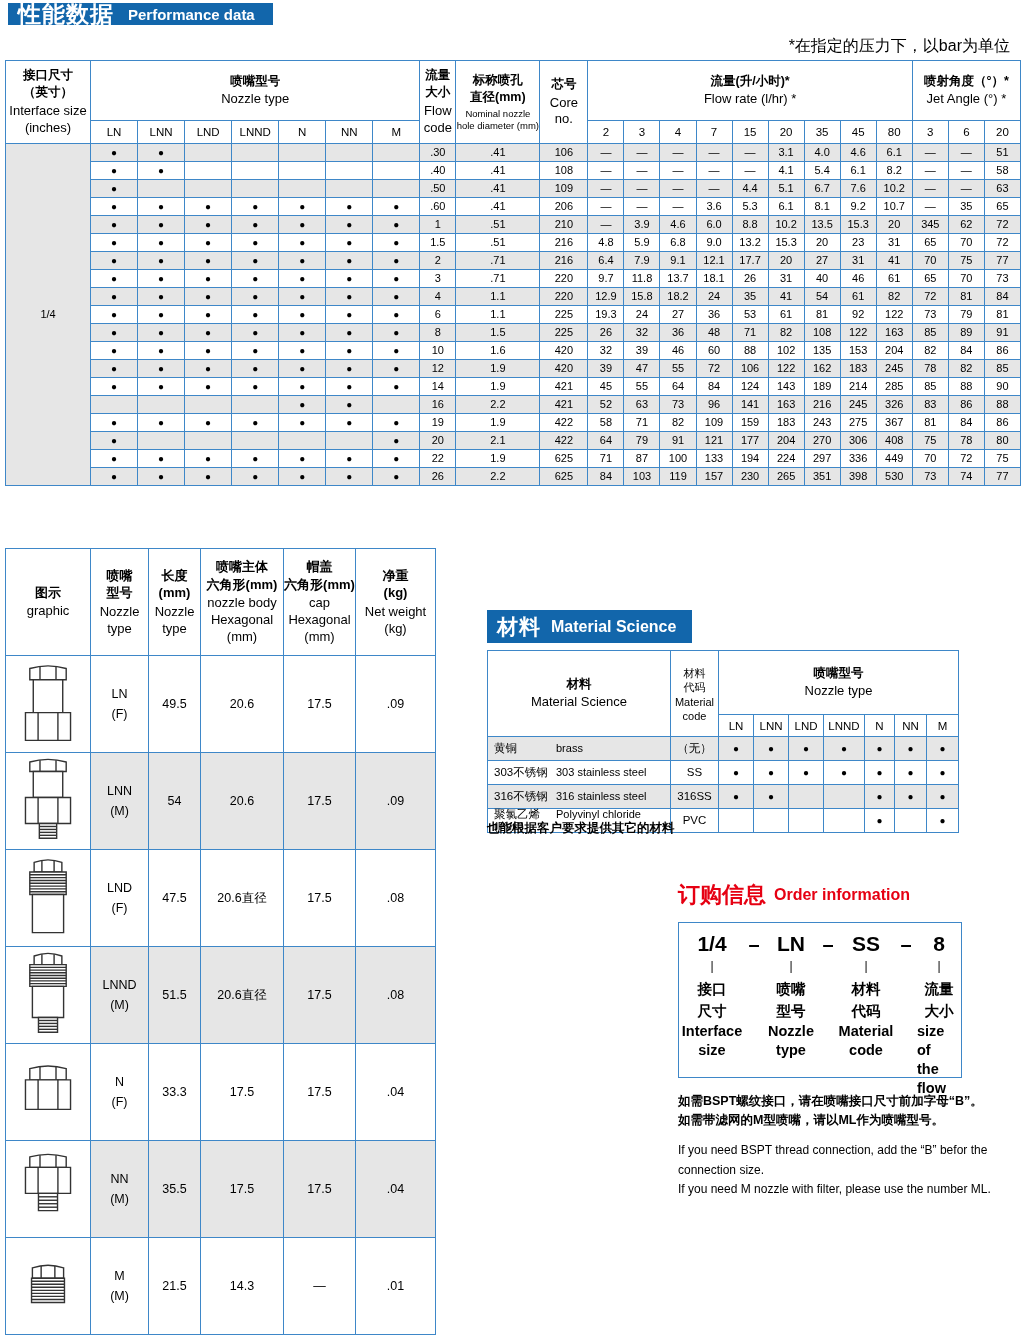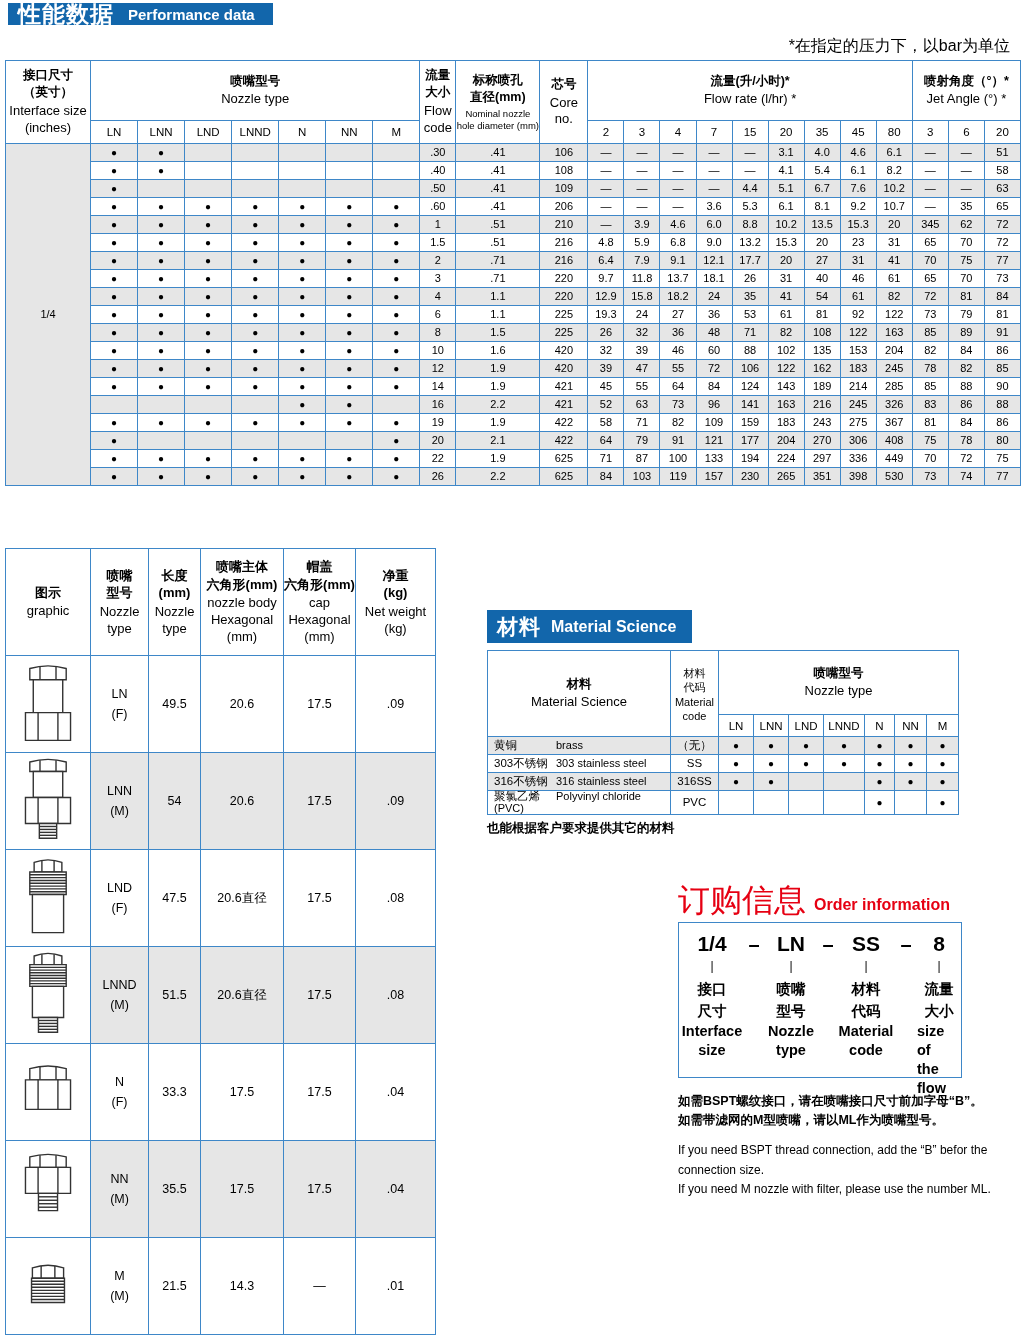--- a/index.html
+++ b/index.html
@@ -43,31 +43,31 @@
   #dims-table tbody td{font-size:12.5px;}
   #dims-table .hzh{font-size:13px;}
   #dims-table td.gfx{background:#fff;}
   .ntype div{line-height:1.6;}
 
   
   #mat-table{position:absolute;left:487px;top:650px;width:471px;}
   #mat-table .h1{height:64px;}
   #mat-table .sub{height:22px;}
   #mat-table .sub th{font-size:11.5px;font-weight:normal;}
-  #mat-table tbody tr{height:18px;}
+  #mat-table tbody tr{height:24px;}
   #mat-table tbody td{font-size:11.5px;line-height:1;}
   #mat-table td.dot{font-size:10px;}
   #mat-table td.mname{text-align:left;padding-left:6px;}
   .mzh{display:inline-block;width:62px;font-size:11.5px;}
   .men{font-size:11px;}
   #mat-note{position:absolute;left:487px;top:820px;font-size:12.5px;font-weight:600;}
 
   
   #order-title{position:absolute;left:678px;top:884px;display:flex;align-items:flex-end;gap:8px;color:#e60012;}
-  #order-title .tzh{font-size:32px;font-weight:normal;line-height:1;}
+  #order-title .tzh{font-size:22px;font-weight:bold;line-height:1;}
   #order-title .ten{font-size:16px;font-weight:bold;margin-bottom:2px;text-align:center;}
   #order-box{position:absolute;left:678px;top:922px;width:284px;height:156px;border:1px solid #3e87c8;box-sizing:border-box;}
   .order-head{height:25px;border-bottom:1px solid #3e87c8;display:flex;align-items:center;justify-content:center;gap:22px;font-weight:bold;font-size:15px;}
   .order-grid{display:grid;grid-template-columns:66px 18px 56px 18px 58px 22px 44px;padding-top:8px;justify-items:center;}
   .opart{display:flex;flex-direction:column;align-items:center;}
   .ocode{font-size:21px;font-weight:bold;line-height:26px;}
   .odash{font-size:20px;font-weight:bold;line-height:26px;}
   .opipe{font-size:12px;line-height:14px;margin:2px 0 5px 0;}
   .ozh{font-size:14.5px;font-weight:bold;line-height:22px;}
   .oen{font-size:14.5px;font-weight:bold;line-height:19px;}

